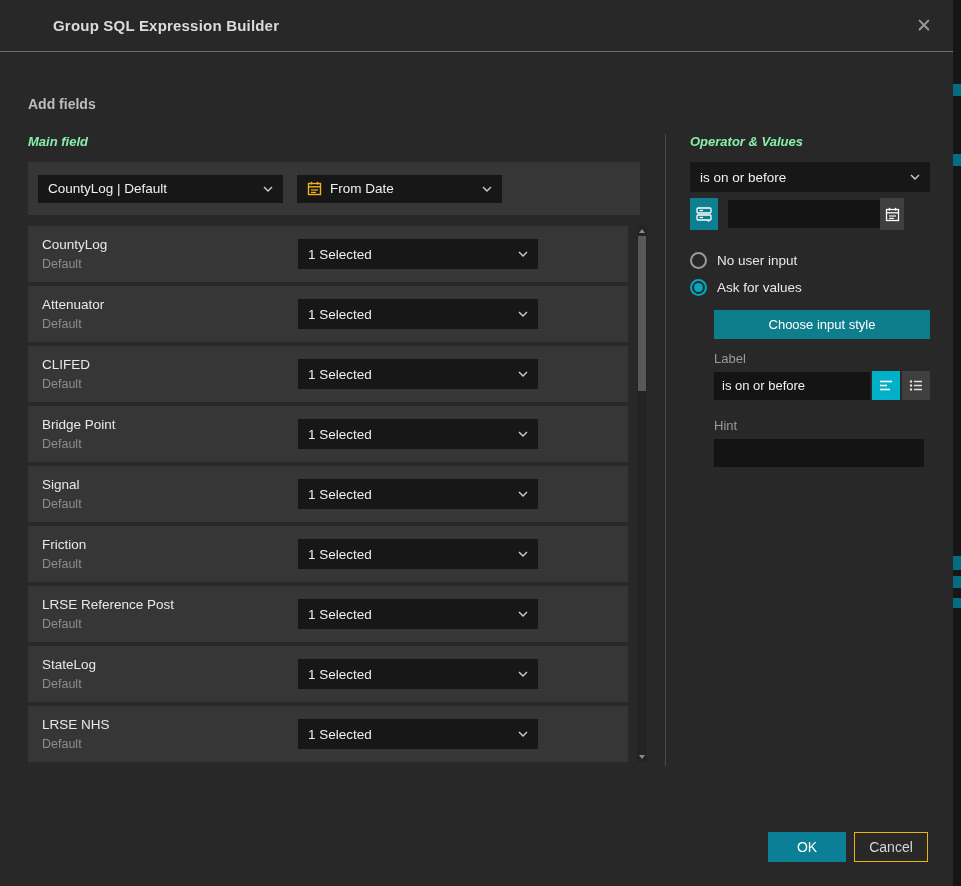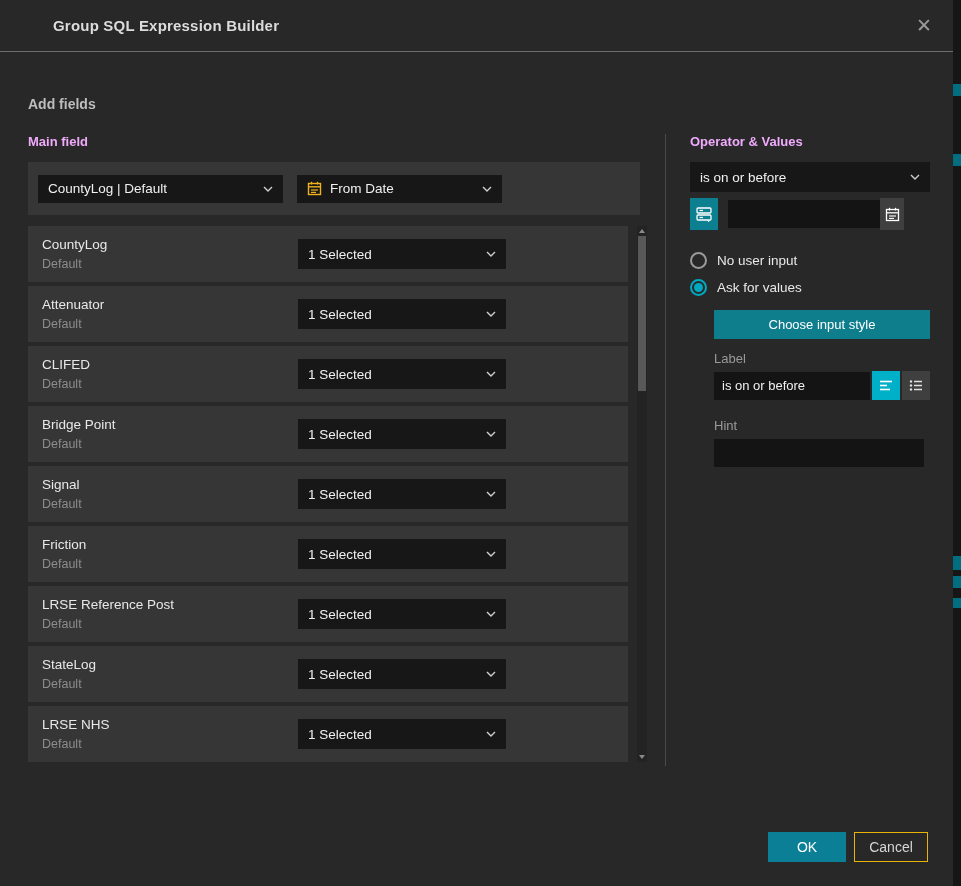--- a/index.html
+++ b/index.html
@@ -20,21 +20,21 @@
                font-family:"Liberation Sans", sans-serif; }
 
   .content { padding-left:28px;margin-top:44px; }
   .h-add { margin-top:34px; font-size:14px; font-weight:bold; color:#bdbdbd; }
 
   .columns { display:flex; margin-top:22px; align-items:stretch; }
   .left-col { width:620px; }
   .divider { width:1px; background:#4a4a4a; margin-left:17px; }
   .right-col { width:240px; margin-left:24px; }
 
-  .section-label { font-size:13px; font-weight:bold; color:#f0abfc; }
+  .section-label { font-size:13px; font-weight:bold; color:#86efac;font-style:italic; }
 
   
   .select { background:#171717; height:30px; display:flex; align-items:center;
             padding:0 10px; color:#f0f0f0; font-size:13.5px; cursor:pointer; }
   .select .txt { flex:1; white-space:nowrap; overflow:hidden; }
   .select .chev { color:#cfcfcf; display:flex; margin-left:6px; }
 
   .main-panel { margin-top:13px; height:53px; width:612px; background:#363636;
                 display:flex; align-items:center; gap:14px; padding:0 10px; }
   .sel-layer { width:245px; height:28px; }
@@ -42,21 +42,21 @@
   .cal-amber { color:#f0b21c; display:flex; margin-right:8px; }
 
   .h-all { margin-top:28px; }
 
   .list-wrap { position:relative; margin-top:11px; width:620px; }
   .rows { width:600px; }
   .frow { height:56px; margin-bottom:4px; background:#363636; display:flex; align-items:center; }
   .frow .nameblock { margin-left:14px; width:256px; }
   .frow .fname { font-size:13.5px; color:#e8e8e8; }
   .frow .fsub  { font-size:12.5px; color:#8d8d8d; margin-top:5px; }
-  .frow .select { width:208px; }
+  .frow .select { width:240px; }
 
   
   .sbar { position:absolute; left:609px; top:0; width:10px; height:536px; background:#232323; }
   .sbar .arr { position:absolute; left:2px; width:0; height:0; border-left:3px solid transparent;
                border-right:3px solid transparent; }
   .sbar .arr.up { top:3px; border-bottom:4px solid #8a8a8a; }
   .sbar .arr.down { bottom:3px; border-top:4px solid #8a8a8a; }
   .sbar .thumb { position:absolute; left:1px; top:10px; width:8px; height:155px; background:#585858; }
 
   

